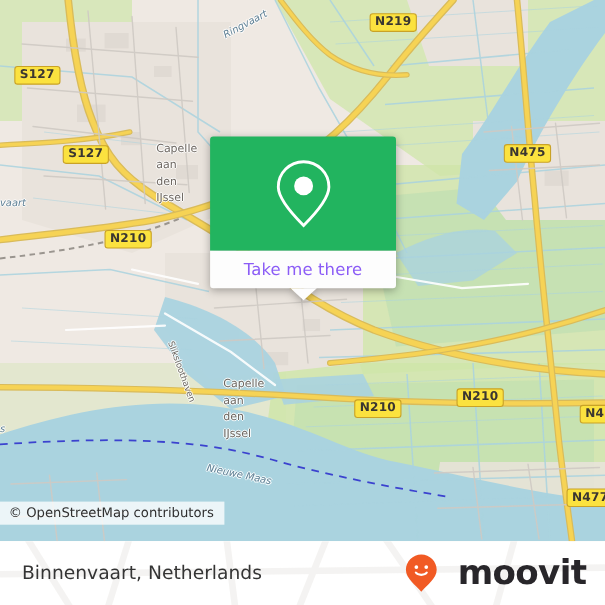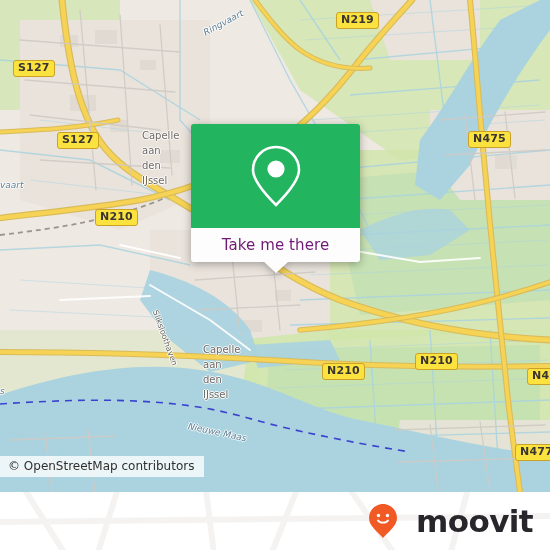--- a/index.html
+++ b/index.html
@@ -80,21 +80,21 @@
     border-radius:3px 3px 0 0;
     height:104px;
     display:flex;align-items:center;justify-content:center;
   }
   #popup-foot{
     background:#fdfdfd;
     border-radius:0 0 3px 3px;
     height:34px;
     display:flex;align-items:center;justify-content:center;
     font-family:"DejaVu Sans",sans-serif;
-    font-size:15px;color:#701a75;
+    font-size:15px;color:#8b5cf6;
     letter-spacing:.1px;
   }
   #popup-tail{
     position:absolute;left:50%;top:138px;
     transform:translateX(-50%);
     width:0;height:0;
     border-left:12px solid transparent;
     border-right:12px solid transparent;
     border-top:11px solid #fdfdfd;
   }
@@ -290,21 +290,21 @@
       </g>
 
       <path class="ferry" d="M0 404 C60 400 120 398 175 404 C215 408 240 416 270 424
                              C310 434 360 444 410 452"></path>
     </svg>
 
     <div>
       <div class="shield" style="left:13px;top:60px;">S127</div>
       <div class="shield" style="left:57px;top:132px;">S127</div>
       <div class="shield" style="left:292px;top:12px;margin-left:44px;">N219</div>
-      <div class="shield" style="left:468px;top:131px;">N475</div>
+      <div class="shield" style="left:458px;top:131px;">N475</div>
       <div class="shield" style="left:95px;top:209px;">N210</div>
       <div class="shield" style="left:322px;top:363px;">N210</div>
       <div class="shield" style="left:415px;top:353px;">N210</div>
       <div class="shield" style="left:527px;top:368px;">N477</div>
       <div class="shield" style="left:515px;top:444px;">N477</div>
     </div>
 
     <div class="mlabel city" style="left:142px;top:86px;width:80px;">Capelle
 aan
 den
@@ -343,20 +343,21 @@
         <path d="M20 -10 L70 70"></path>
         <path d="M120 -10 L95 70"></path>
         <path d="M205 -10 L215 70"></path>
         <path d="M300 -10 L268 70"></path>
         <path d="M345 -10 L400 70"></path>
         <path d="M470 -10 L448 70"></path>
         <path d="M0 30 L550 24"></path>
       </g>
     </svg>
 
+    <div id="place-name">Binnenvaart, Netherlands</div>
 
     <div id="brand">
       <svg width="30" height="36" viewBox="0 0 30 36">
         <path d="M15 1 C7.3 1 1 7.3 1 15 C1 23 10 29 15 35
                  C20 29 29 23 29 15 C29 7.3 22.7 1 15 1 Z" fill="#f15a24"></path>
         <circle cx="10.5" cy="12.5" r="1.7" fill="#ffffff"></circle>
         <circle cx="19.5" cy="12.5" r="1.7" fill="#ffffff"></circle>
         <path d="M10 17.5 C11.8 20.3 18.2 20.3 20 17.5" fill="none" stroke="#ffffff" stroke-width="1.9" stroke-linecap="round"></path>
       </svg>
       <span id="brand-word">moovit</span>

